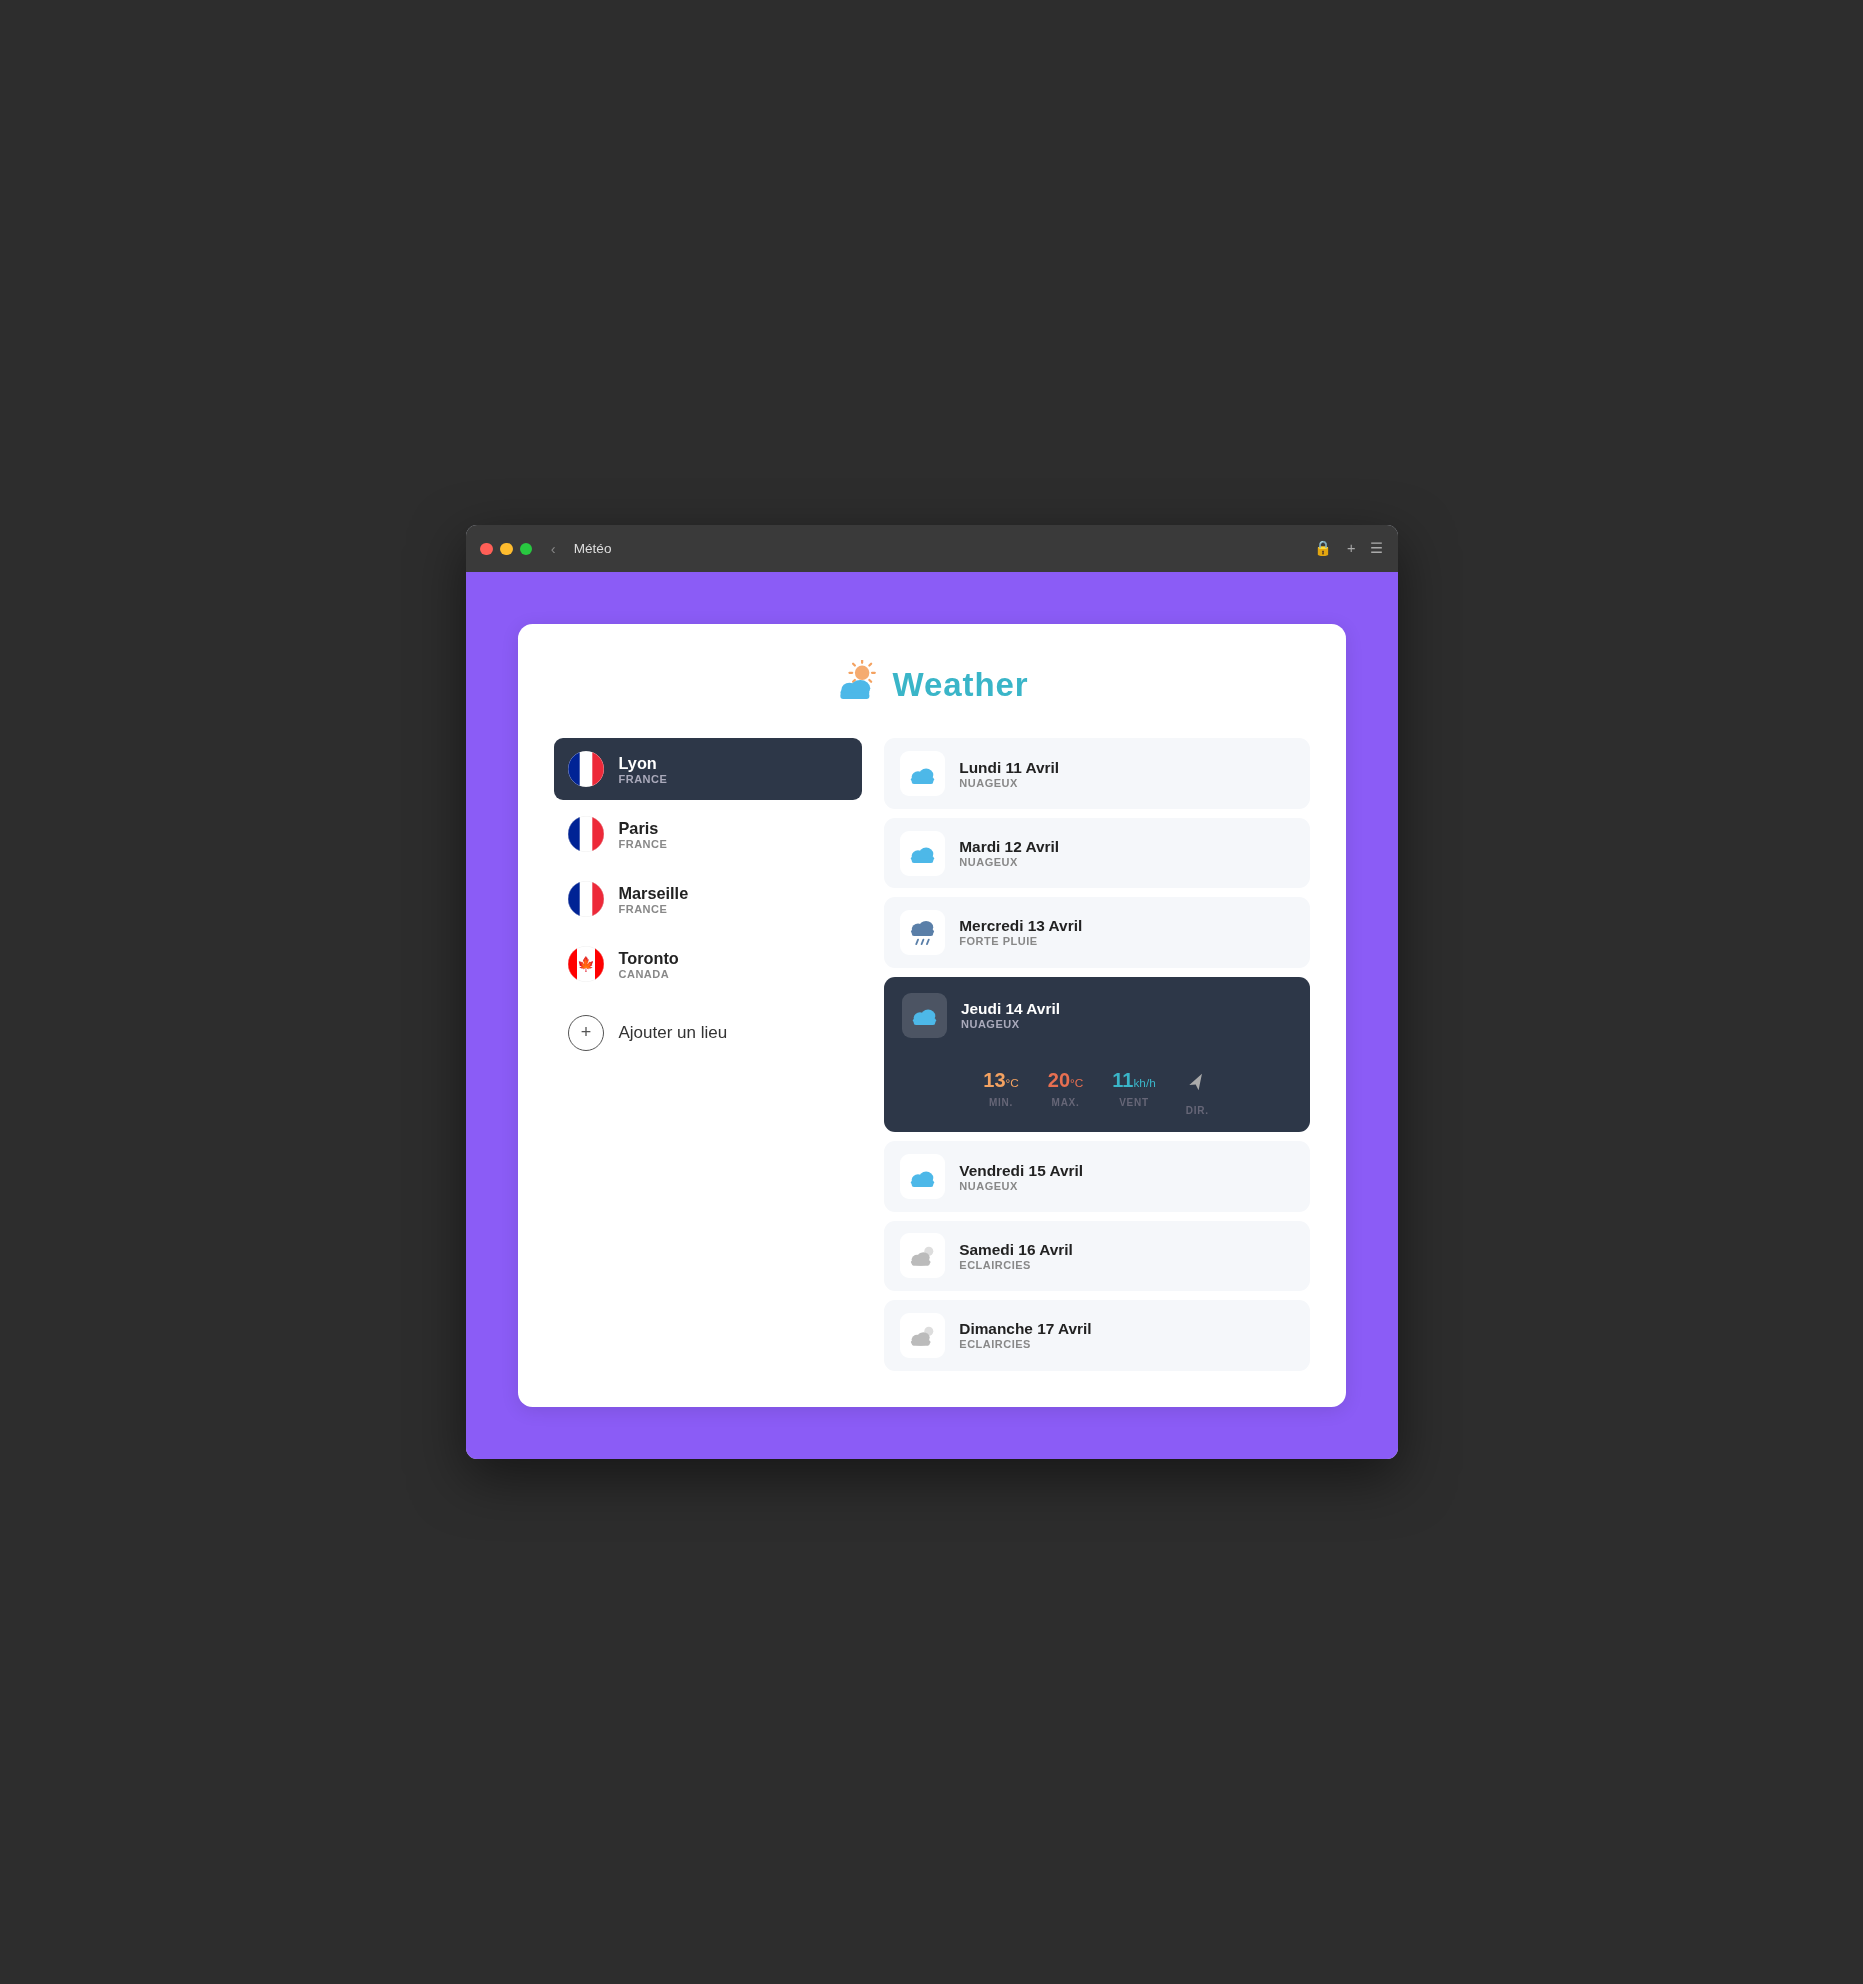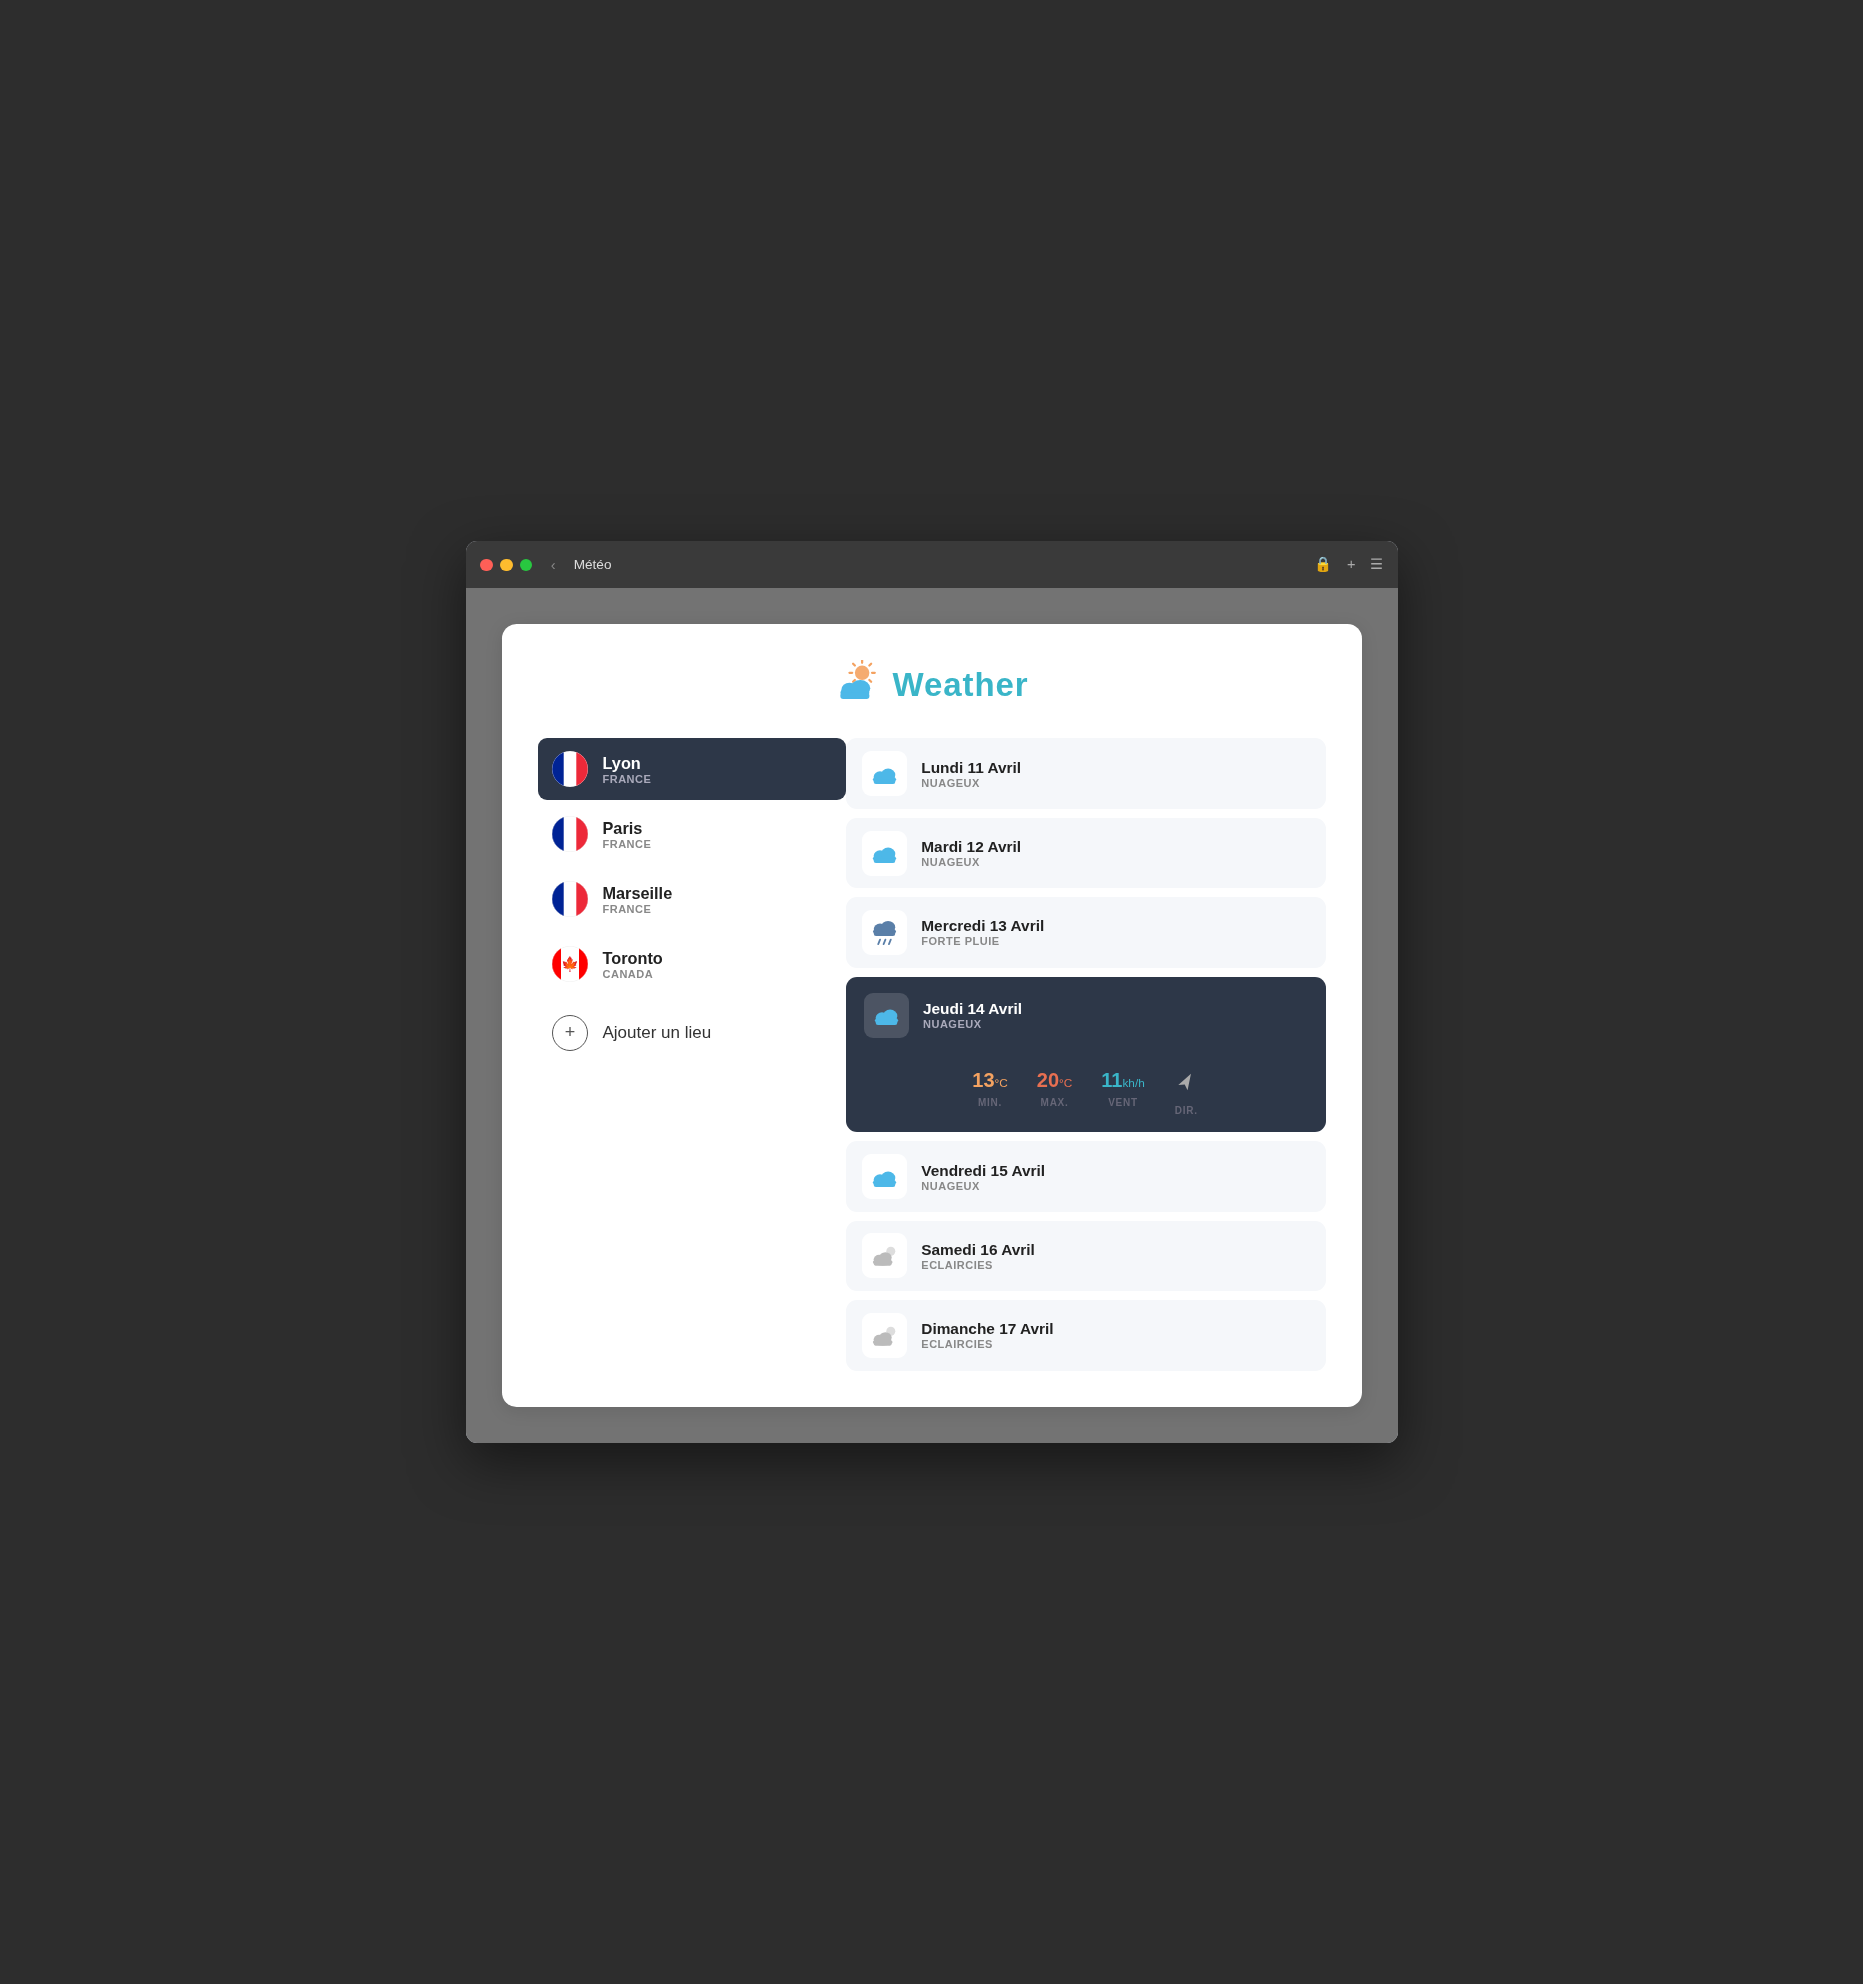--- a/index.html
+++ b/index.html
@@ -64,22 +64,22 @@
     }
 
     .browser-actions {
       display: flex;
       gap: 14.5px;
       color: #aaa;
       font-size: 14.5px;
     }
 
     .browser-content {
-      background: #737373;
-      padding: 36px;
+      background: #8b5cf6;
+      padding: 52px;
     }
 
     .app-card {
       background: white;
       border-radius: 14.5px;
       padding: 36px;
       box-shadow: 0 3.6px 18px rgba(0,0,0,0.1);
     }
 
     .app-header {
@@ -96,20 +96,21 @@
 
     .app-title {
       font-size: 33px;
       font-weight: 700;
       color: #3ab5c8;
       letter-spacing: 0.9px;
     }
 
     .app-body {
       display: flex;
+      gap: 22px;
     }
 
     
     .city-list {
       width: 308px;
       flex-shrink: 0;
       display: flex;
       flex-direction: column;
       gap: 3.6px;
     }

